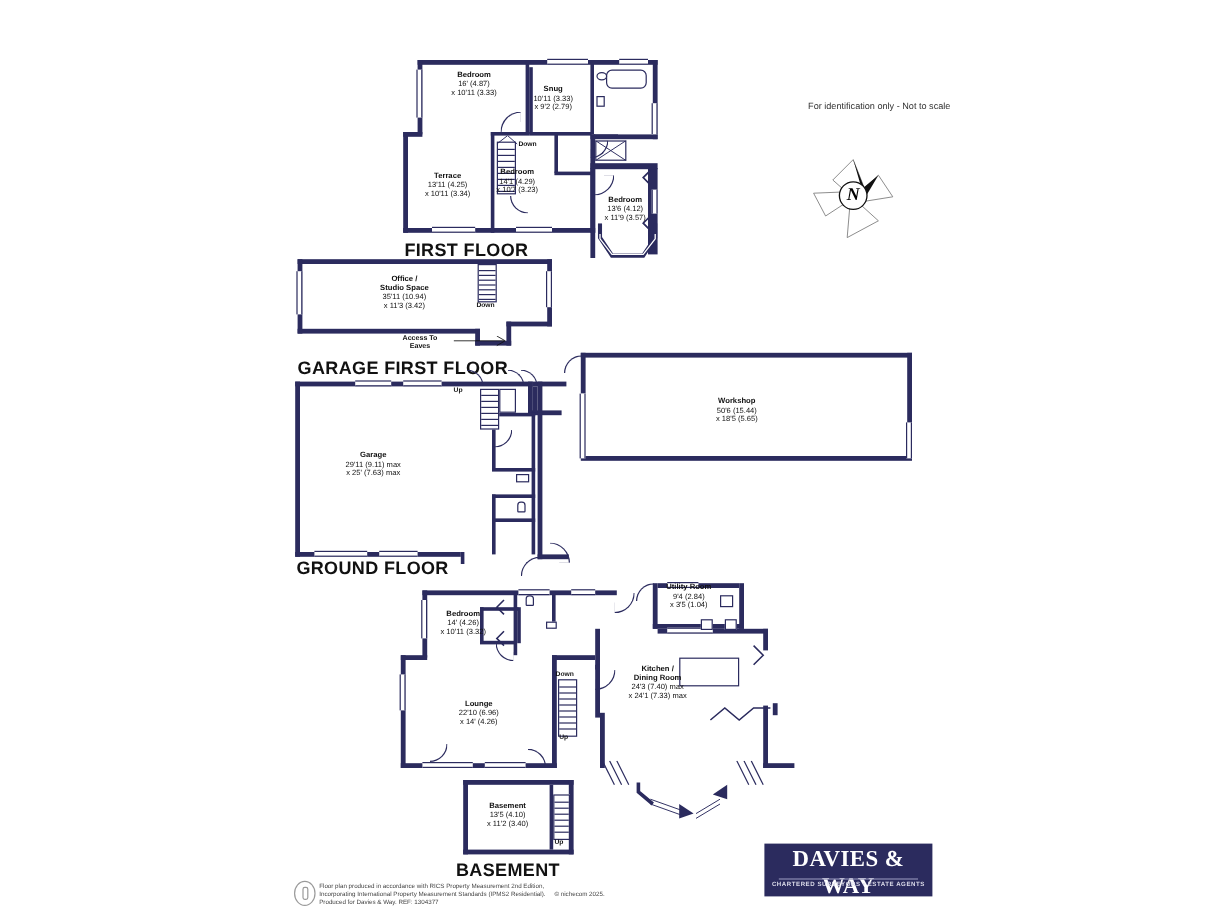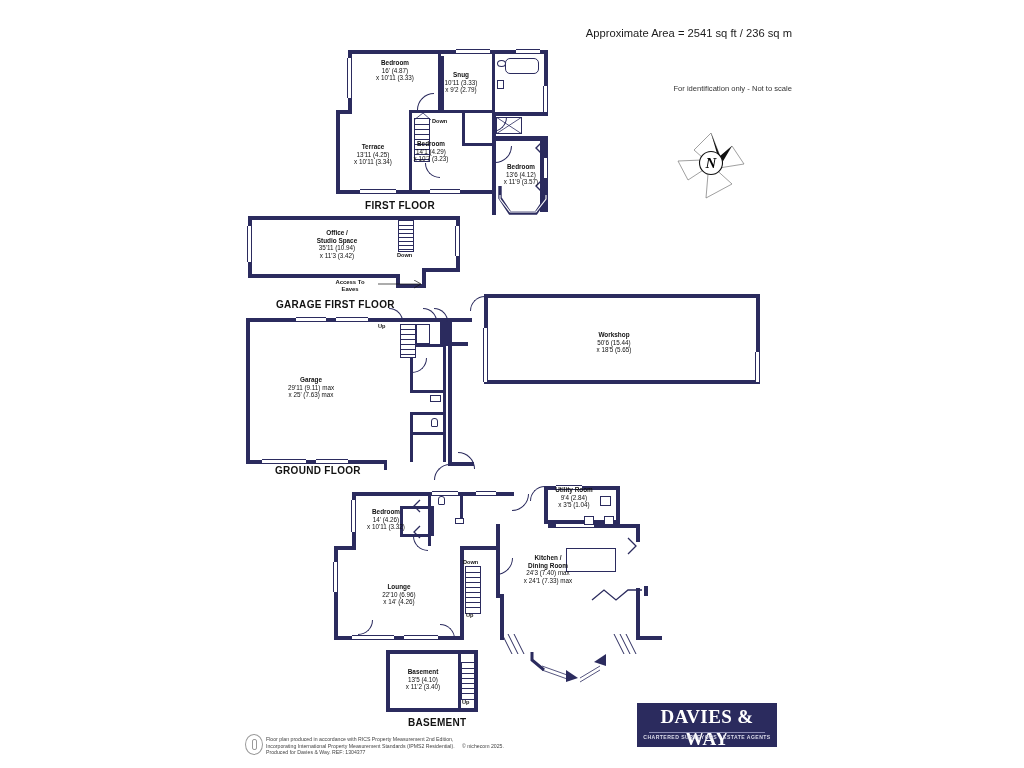--- a/index.html
+++ b/index.html
@@ -27,22 +27,22 @@
     font-size:11.2px;line-height:13.6px;color:#1b1b1b;
   }
   #area-summary div{white-space:nowrap;}
   #disclaimer{
     position:absolute;left:520px;top:84px;width:272px;
     text-align:right;font-size:7.6px;color:#333;
   }
 
   
   .floor-caption{
-    position:absolute;font-size:10px;font-weight:bold;
-    letter-spacing:.3px;color:#111;white-space:nowrap;margin-left:28px;
+    position:absolute;font-size:15px;font-weight:bold;
+    letter-spacing:.3px;color:#111;white-space:nowrap;
   }
 
   
   .room{
     position:absolute;text-align:center;
     font-size:6.3px;line-height:7.6px;color:#111;
     white-space:nowrap;
   }
   .room .rname{font-weight:bold;font-size:6.4px;display:block;}
   .room .rdim{display:block;}
@@ -108,21 +108,20 @@
   }
   .copy{color:#444;}
 </style>
 </head>
 <body>
 
 <div class="page">
 
 
   <div id="area-summary">
-    <div>Approximate Area = 2541 sq ft / 236 sq m</div>
   </div>
   <div id="disclaimer">For identification only - Not to scale</div>
 
   <div id="compass">
     <svg width="78" height="74" viewBox="0 0 78 74">
       <polygon points="39,37 22,22 39,5 48,28" fill="none" stroke="#777" stroke-width="0.7"></polygon>
       <polygon points="39,37 60,18 72,36 47,40" fill="none" stroke="#777" stroke-width="0.7"></polygon>
       <polygon points="39,37 60,56 34,70 36,46" fill="none" stroke="#777" stroke-width="0.7"></polygon>
       <polygon points="39,37 16,52 6,33 30,32" fill="none" stroke="#777" stroke-width="0.7"></polygon>
       <polygon points="39,37 48,28 39,5 46,29" fill="#111"></polygon>

